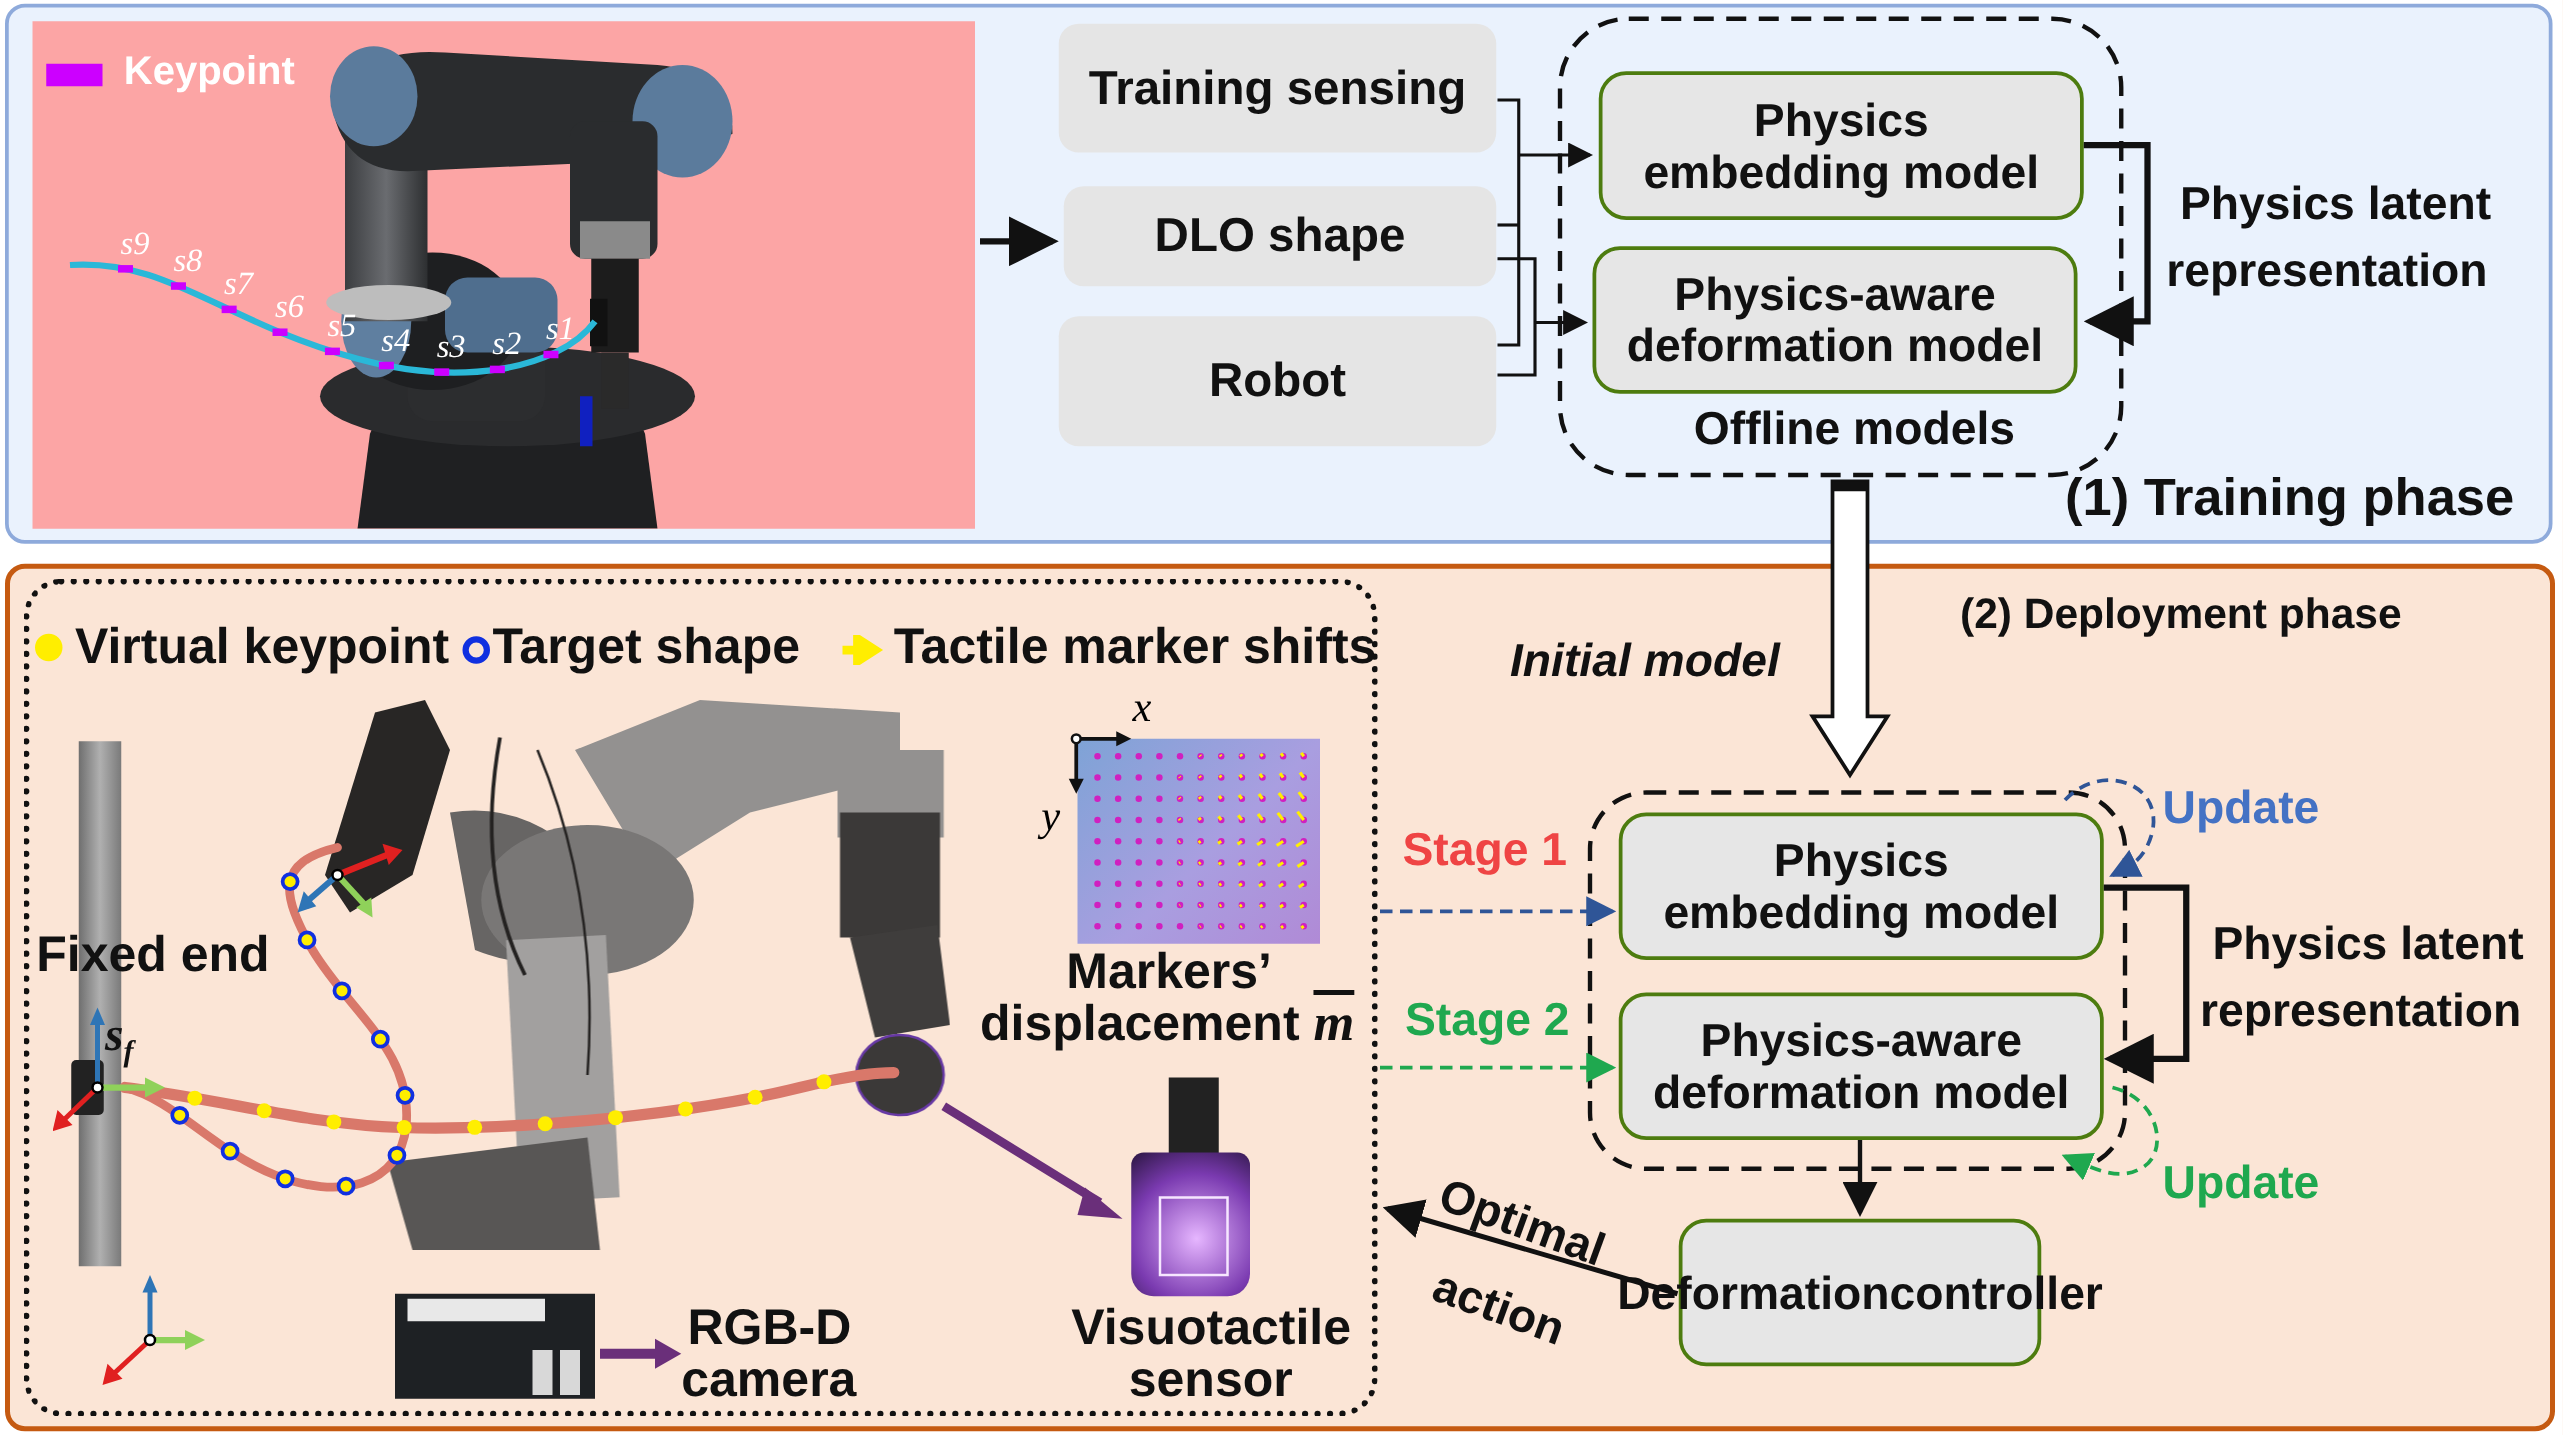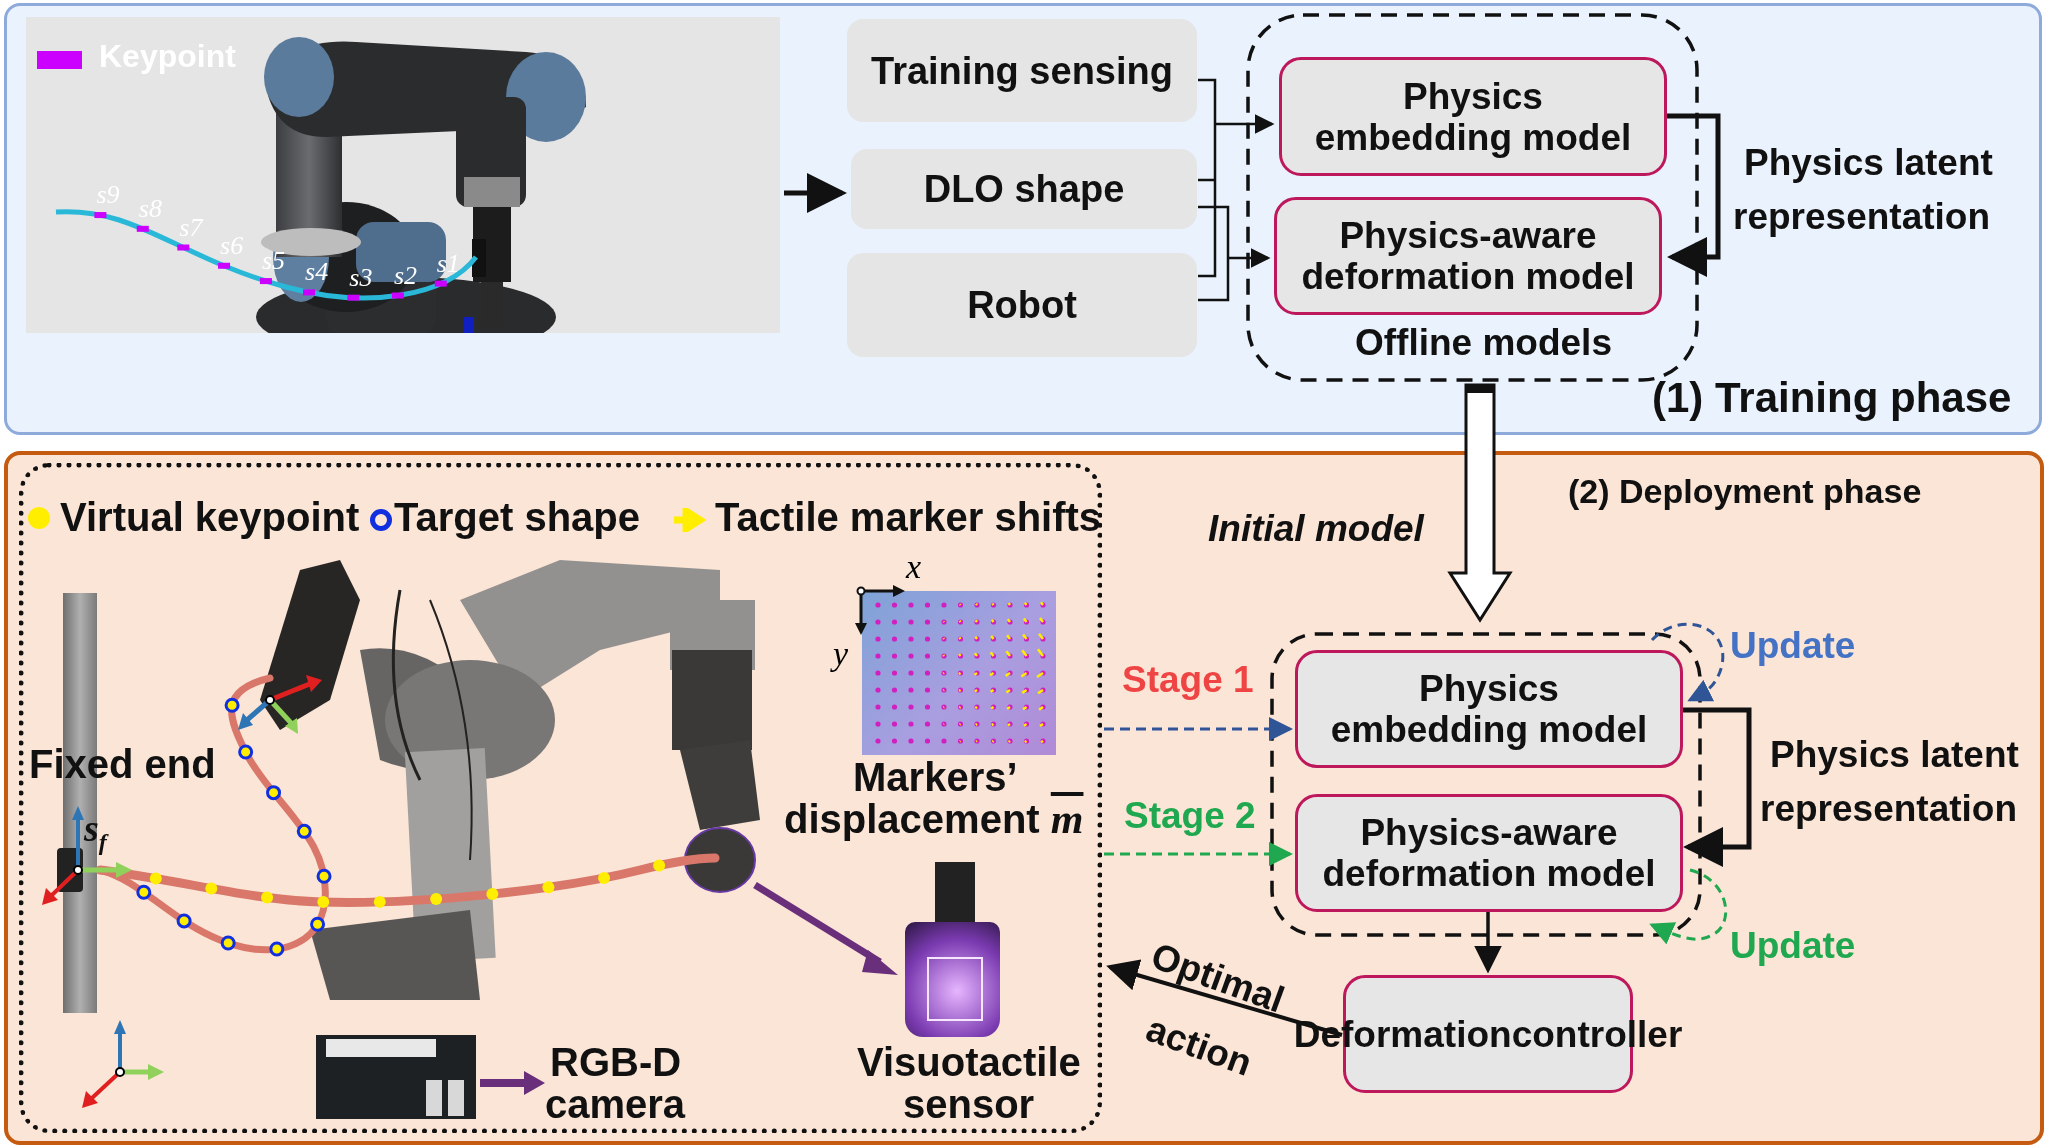--- a/index.html
+++ b/index.html
@@ -1,23 +1,23 @@
 <!DOCTYPE html>
 <html><head>
 <meta charset="utf-8">
 <style>
   html,body{margin:0;padding:0;background:#ffffff;}
   body{width:2050px;height:1148px;position:relative;overflow:hidden;font-family:"Liberation Sans","DejaVu Sans",sans-serif;}
   .abs{position:absolute;}
   .panel-top{left:4px;top:3px;width:2038px;height:432px;background:#eaf2fd;border:3px solid #8eaadb;border-radius:16px;box-sizing:border-box;}
   .panel-bot{left:4px;top:451px;width:2040px;height:694px;background:#fbe5d6;border:4px solid #c55a11;border-radius:16px;box-sizing:border-box;}
-  .photo-top{left:26px;top:17px;width:754px;height:316px;background:#e5e5e5;overflow:hidden;}
+  .photo-top{left:26px;top:17px;width:754px;height:406px;background:#fca5a5;overflow:hidden;}
   .dotted{left:19px;top:463px;width:1083px;height:670px;border:5px dotted #111;border-radius:30px;box-sizing:border-box;}
   .inbox{background:#e5e5e5;border-radius:16px;display:flex;align-items:center;justify-content:center;text-align:center;font-weight:bold;font-size:38px;line-height:42px;color:#111;}
-  .model{background:#e6e6e6;border:3px solid #be185d;border-radius:22px;box-sizing:border-box;display:flex;align-items:center;justify-content:center;text-align:center;font-weight:bold;font-size:37px;line-height:41px;color:#111;}
+  .model{background:#e6e6e6;border:3px solid #4d7c0f;border-radius:22px;box-sizing:border-box;display:flex;align-items:center;justify-content:center;text-align:center;font-weight:bold;font-size:37px;line-height:41px;color:#111;}
   .lbl{font-weight:bold;color:#111;white-space:nowrap;}
   .big{font-size:40px;}
   .mid{font-size:37px;}
   .math{font-family:"Liberation Serif","DejaVu Serif",serif;font-style:italic;}
   svg{position:absolute;left:0;top:0;}
 </style>
 </head>
 <body>
 
 <div class="abs panel-top"></div>

